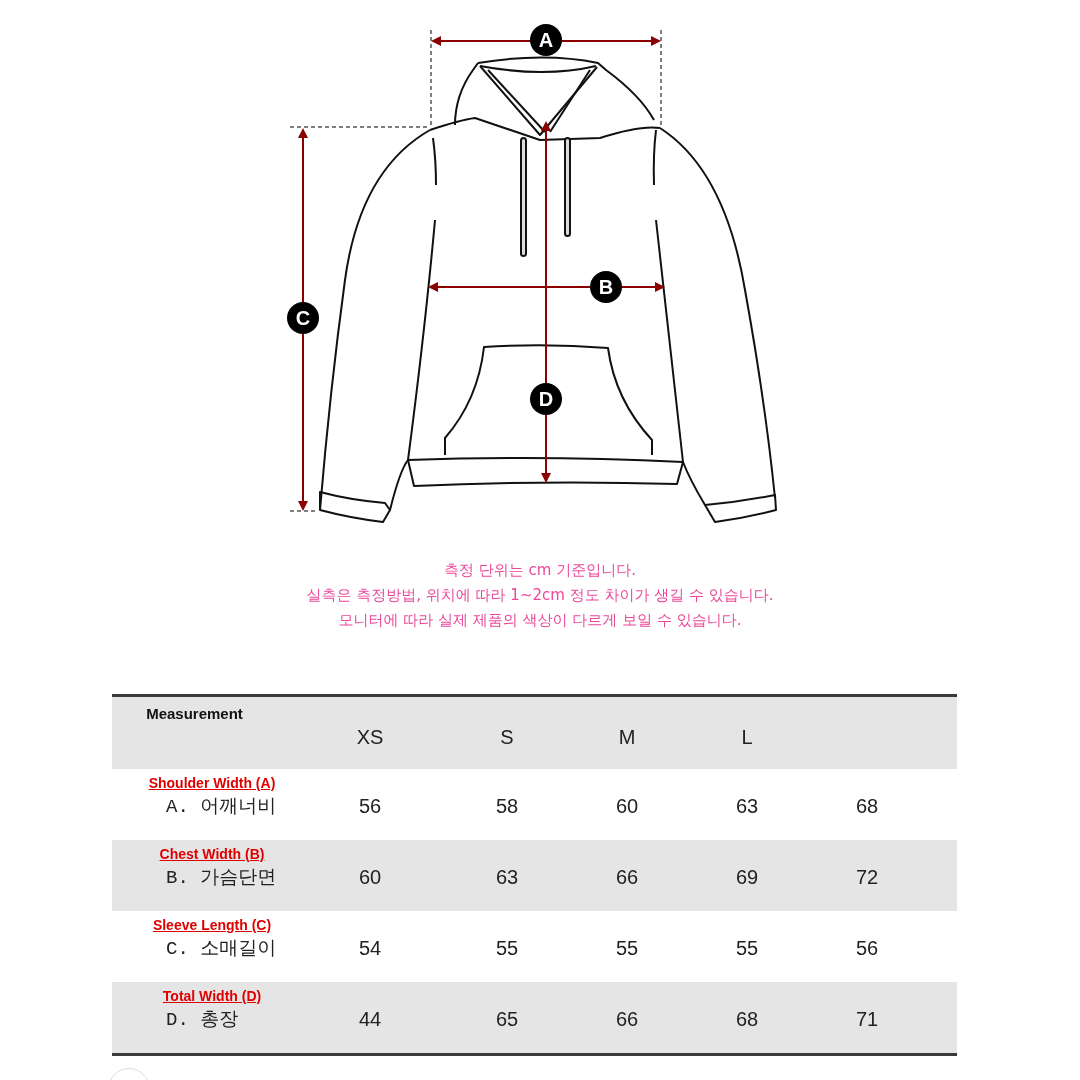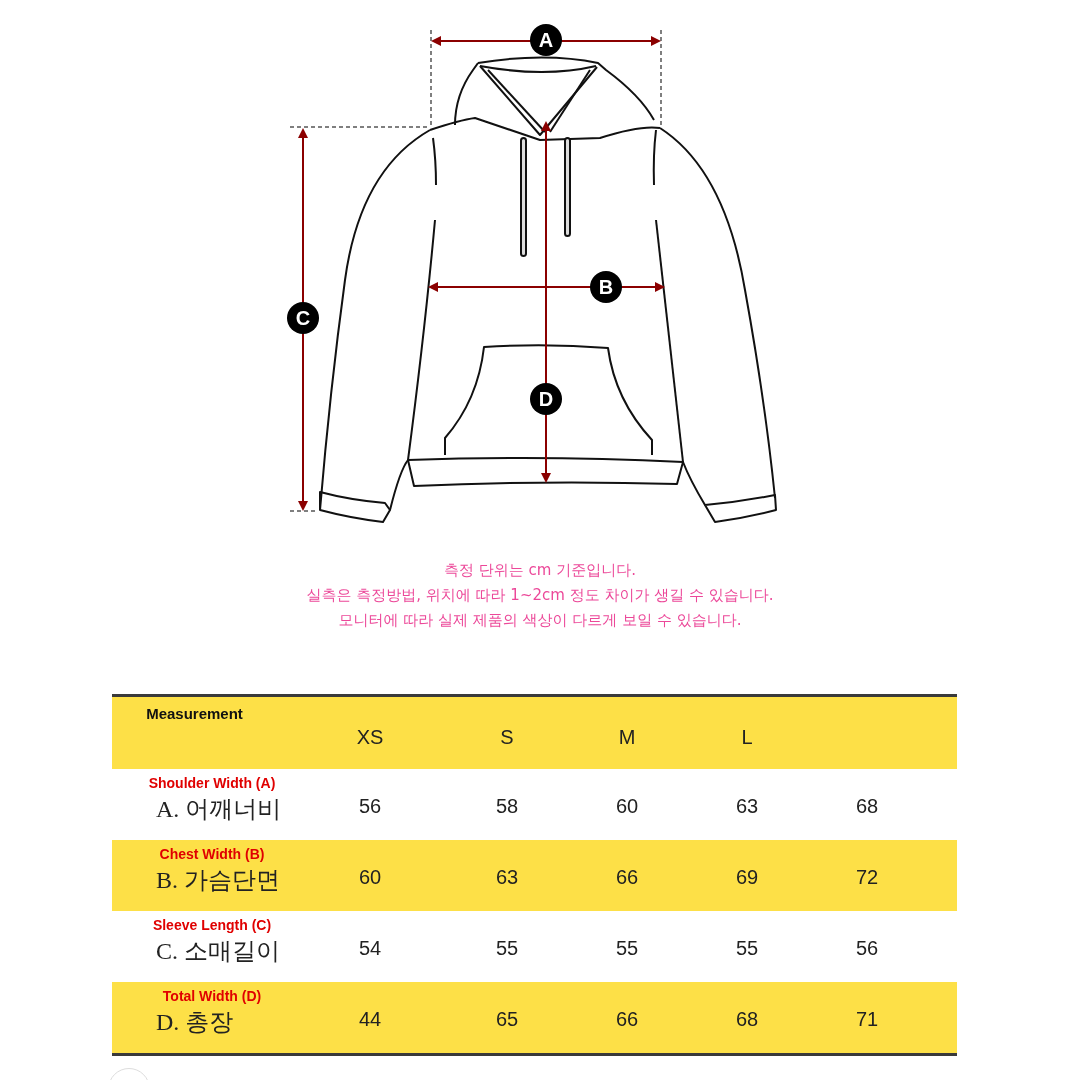--- a/index.html
+++ b/index.html
@@ -2,25 +2,25 @@
 <html><head>
   <meta charset="utf-8">
   <style>
     html, body { margin: 0; padding: 0; background: #ffffff; }
     body { width: 1080px; height: 1080px; position: relative; overflow: hidden; font-family: "DejaVu Sans", sans-serif; }
     .diagram { position: absolute; left: 0; top: 0; width: 1080px; height: 540px; }
     .notes { position: absolute; left: 0; top: 558px; width: 1080px; text-align: center; color: #ec4899; font-size: 15px; line-height: 25px; font-family: "DejaVu Sans", sans-serif; }
     .notes div { white-space: nowrap; }
     .size-table { position: absolute; left: 112px; top: 694px; width: 845px; border-top: 3px solid #3a3a3a; border-bottom: 3px solid #3a3a3a; }
     .row { position: relative; height: 71px; }
-    .row.shade { background: #fde047; }
+    .row.shade { background: #e5e5e5; }
     .row.header { height: 72px; }
     .label-cell { position: absolute; left: 0; top: 0; width: 200px; height: 100%; }
-    .en-label { position: absolute; top: 6px; left: 0; width: 200px; text-align: center; color: #e00000; font-weight: bold; font-size: 14px; font-family: "Liberation Sans", sans-serif; white-space: nowrap; }
-    .kr-label { position: absolute; top: 24px; left: 44px; color: #222; font-size: 24px; font-family: Liberation Serif, serif; white-space: nowrap; }
+    .en-label { position: absolute; top: 6px; left: 0; width: 200px; text-align: center; color: #e00000; font-weight: bold; font-size: 14px; font-family: "Liberation Sans", sans-serif; white-space: nowrap; text-decoration: underline; }
+    .kr-label { position: absolute; top: 24px; left: 54px; color: #222; font-size: 19px; font-family: Liberation Mono, monospace; white-space: nowrap; }
     .measure-head { position: absolute; left: 0; top: 8px; width: 165px; text-align: center; font-weight: bold; font-size: 15px; color: #111; font-family: "Liberation Sans", sans-serif; }
     .cell { position: absolute; top: 0; height: 100%; width: 120px; display: flex; align-items: center; justify-content: center; font-size: 20px; color: #222; font-family: "Liberation Sans", sans-serif; }
     .row.header .cell { padding-top: 8px; box-sizing: border-box; }
     .c0 { left: 198px; } .c1 { left: 335px; } .c2 { left: 455px; } .c3 { left: 575px; } .c4 { left: 695px; }
     .row .cell { padding-top: 4px; box-sizing: border-box; }
     .corner-circle { position: absolute; left: 108px; top: 1068px; width: 40px; height: 40px; border-radius: 50%; border: 1px solid #ddd; }
   </style>
 </head>
 <body>
 

